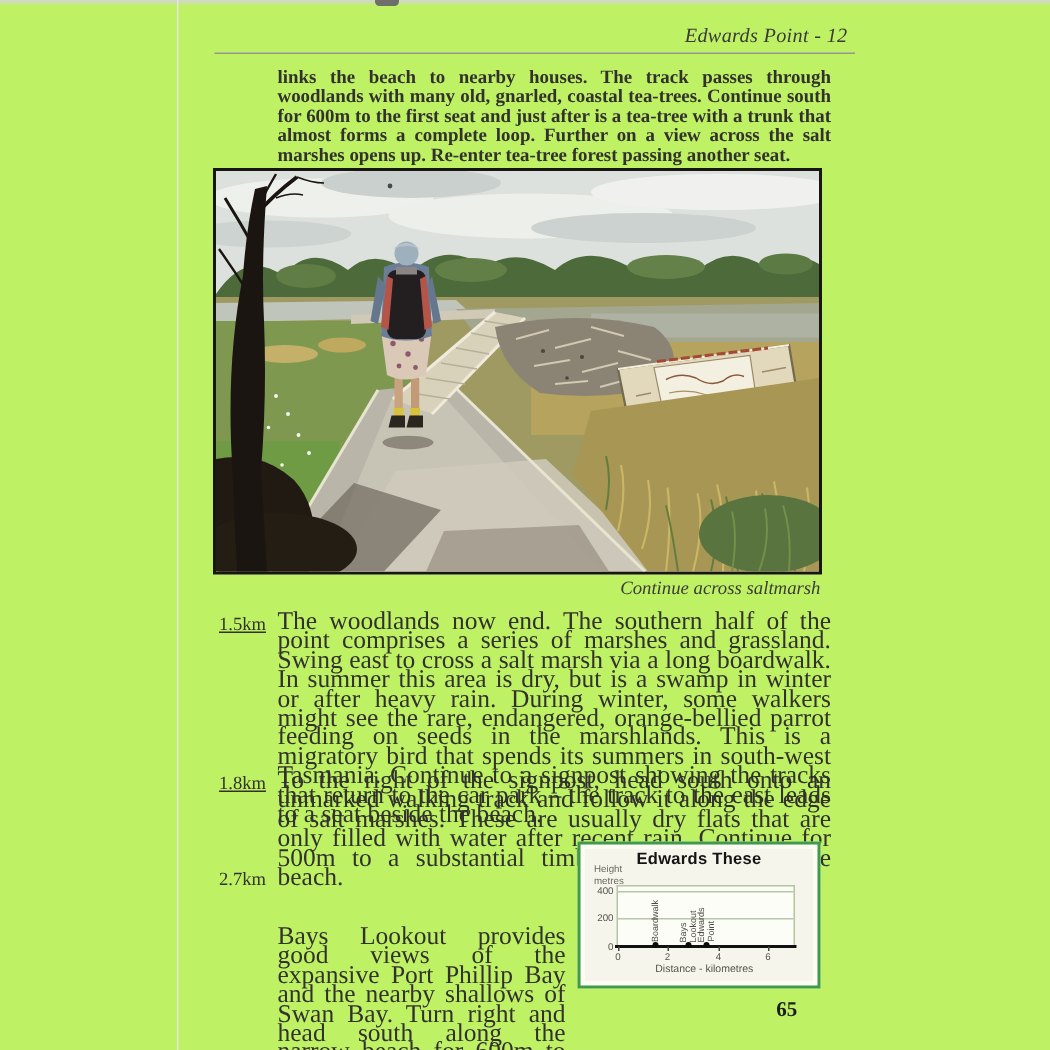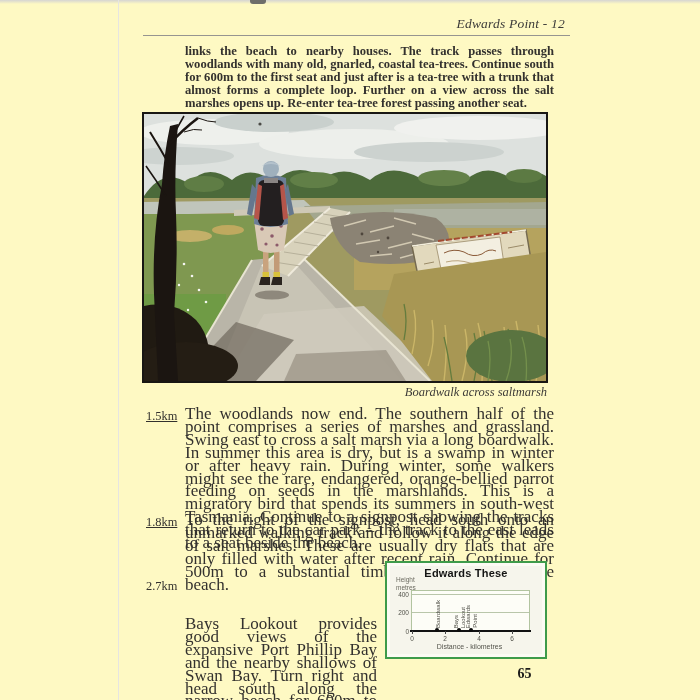--- a/index.html
+++ b/index.html
@@ -1,16 +1,16 @@
 <!DOCTYPE html>
 <html><head>
 <meta charset="utf-8">
 <style>
   html,body{margin:0;padding:0;background:#ffffff;}
-  #page{position:relative;width:700px;height:700px;background:#fef9c3;overflow:hidden;
+  #page{position:relative;width:700px;height:700px;background:#bef264;overflow:hidden;
         font-family:"Liberation Serif","DejaVu Serif",serif;color:#2f2d2b;}
   
   .scan-top{position:absolute;left:0;top:0;width:700px;height:4px;
     background:linear-gradient(to bottom,#d6d5d2,rgba(255,255,255,0));}
   .scan-notch{position:absolute;left:250px;top:0;width:16px;height:4px;background:#6e6e6a;border-radius:0 0 3px 3px;}
   .scan-left{position:absolute;left:118px;top:0;width:1px;height:700px;background:#e6e5e1;}
   
   .header-title{position:absolute;left:143px;top:16px;width:422px;text-align:right;
     font-style:italic;font-size:13.5px;color:#3b3a38;letter-spacing:.2px;}
   .header-rule{position:absolute;left:143px;top:35px;width:427px;height:1px;background:#969590;}
@@ -219,21 +219,21 @@
       <g stroke="#1b1511" fill="none">
         <path d="M24,32 Q38,16 54,4" stroke-width="2.6"></path>
         <path d="M26,52 Q16,34 6,18" stroke-width="2"></path>
         <path d="M22,82 Q12,66 2,52" stroke-width="1.6"></path>
         <path d="M28,24 Q34,12 40,2" stroke-width="1.6"></path>
         <path d="M54,4 Q64,8 72,8" stroke-width="1"></path>
         <path d="M40,18 Q50,14 58,16" stroke-width="1"></path>
       </g>
     </svg>
   </div>
-  <div class="caption">Boardwalk across saltmarsh</div>
+  <div class="caption">Continue across saltmarsh</div>
 
   <div class="km-label" style="top:409px;text-decoration:underline;">1.5km</div>
   <div class="sec-text" style="top:408px;width:369px;">The woodlands now end. The southern half of the point comprises a series of marshes and grassland. Swing east to cross a salt marsh via a long boardwalk. In summer this area is dry, but is a swamp in winter or after heavy rain. During winter, some walkers might see the rare, endangered, orange-bellied parrot feeding on seeds in the marshlands. This is a migratory bird that spends its summers in south-west Tasmania. Continue to a signpost showing the tracks that return to the car park – the track to the east leads to a seat beside the beach.</div>
 
   <div class="km-label" style="top:515px;text-decoration:underline;">1.8km</div>
   <div class="sec-text" style="top:514px;width:369px;">To the right of the signpost, head south onto an unmarked walking track and follow it along the edge of salt marshes. These are usually dry flats that are only filled with water after recent rain. Continue for 500m to a substantial timber lookout beside the beach.</div>
 
   <div class="km-label" style="top:579px;">2.7km</div>
   <div class="sec-text" style="top:578px;width:192px;margin-top:40px;">Bays Lookout provides good views of the expansive Port Phillip Bay and the nearby shallows of Swan Bay. Turn right and head south along the narrow beach for 600m to the first sandy point. Keep strictly to the beach to avoid disturbing nesting birds.</div>
 

